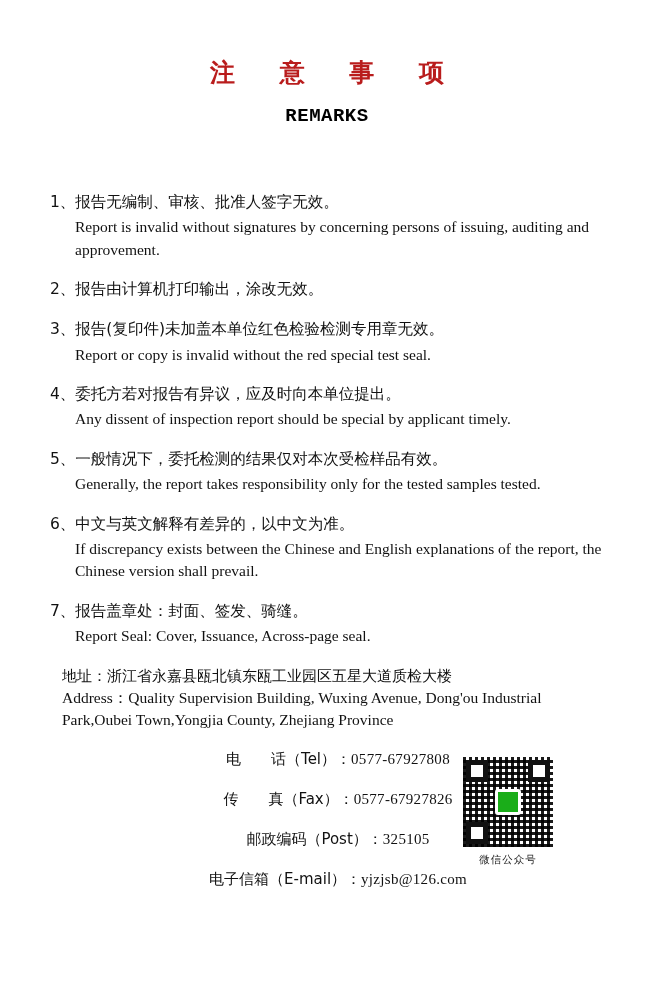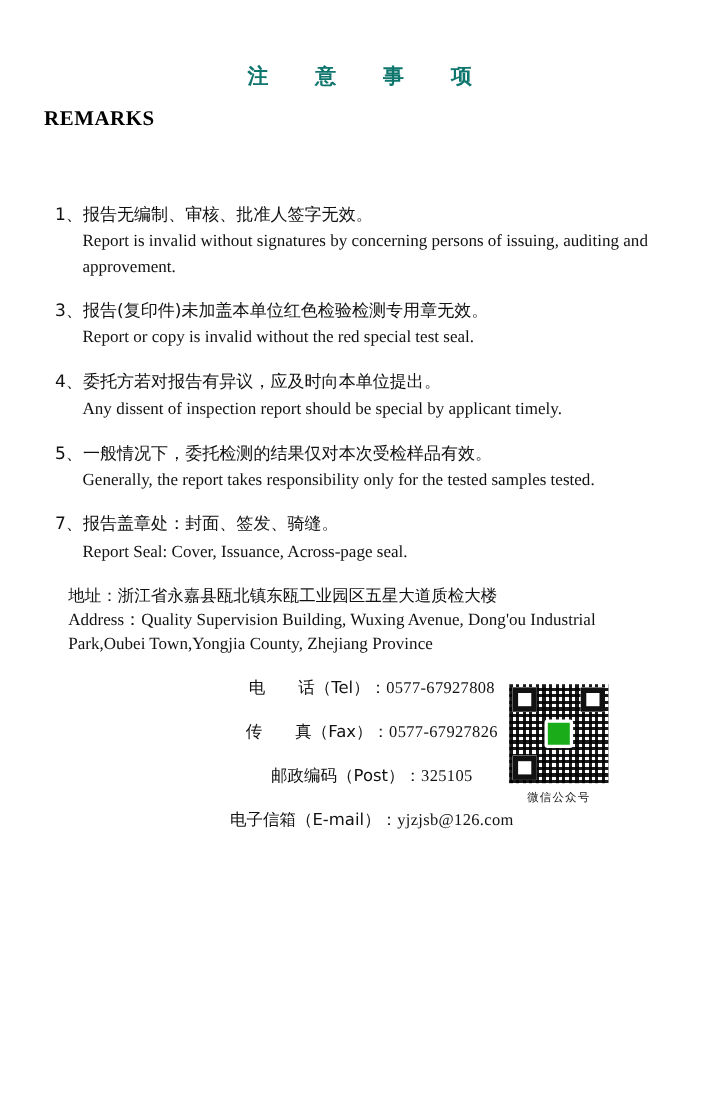--- a/index.html
+++ b/index.html
@@ -18,29 +18,29 @@
     position: relative;
     width: 654px;
     height: 1000px;
     box-sizing: border-box;
     padding: 48px 40px 20px 40px;
   }
   .title-cn {
     text-align: center;
     font-family: "DejaVu Sans", sans-serif;
     font-weight: bold;
-    font-size: 19px;
+    font-size: 25px;
     letter-spacing: 18px;
     text-indent: 18px;
-    color: #0f766e;
+    color: #b91c1c;
     margin: 8px 0 0 0;
   }
   .title-en {
-    text-align: left;
-    font-family: Liberation Serif, serif;
+    text-align: center;
+    font-family: Liberation Mono, monospace;
     font-weight: bold;
     font-size: 19px;
     letter-spacing: 0.5px;
     color: #000;
     margin: 16px 0 0 0;
   }
   .items {
     margin-top: 64px;
     padding-left: 10px;
   }
@@ -163,37 +163,42 @@
   <div class="title-en">REMARKS</div>
 
   <div class="items">
 
     <div class="item">
       <div class="item-cn">1、报告无编制、审核、批准人签字无效。</div>
       <div class="item-en">Report is invalid without signatures by concerning persons of issuing, auditing and approvement.</div>
     </div>
 
     <div class="item">
+      <div class="item-cn">2、报告由计算机打印输出，涂改无效。</div>
     </div>
 
     <div class="item">
       <div class="item-cn">3、报告(复印件)未加盖本单位红色检验检测专用章无效。</div>
       <div class="item-en">Report or copy is invalid without the red special test seal.</div>
     </div>
 
     <div class="item">
       <div class="item-cn">4、委托方若对报告有异议，应及时向本单位提出。</div>
       <div class="item-en">Any dissent of inspection report should be special by applicant timely.</div>
     </div>
 
     <div class="item">
       <div class="item-cn">5、一般情况下，委托检测的结果仅对本次受检样品有效。</div>
       <div class="item-en">Generally, the report takes responsibility only for the tested samples tested.</div>
     </div>
 
+    <div class="item">
+      <div class="item-cn">6、中文与英文解释有差异的，以中文为准。</div>
+      <div class="item-en">If discrepancy exists between the Chinese and English explanations of the report, the Chinese version shall prevail.</div>
+    </div>
 
     <div class="item">
       <div class="item-cn">7、报告盖章处：封面、签发、骑缝。</div>
       <div class="item-en">Report Seal: Cover, Issuance, Across-page seal.</div>
     </div>
 
   </div>
 
   <div class="contact">
     <div class="addr-cn">地址：浙江省永嘉县瓯北镇东瓯工业园区五星大道质检大楼</div>

